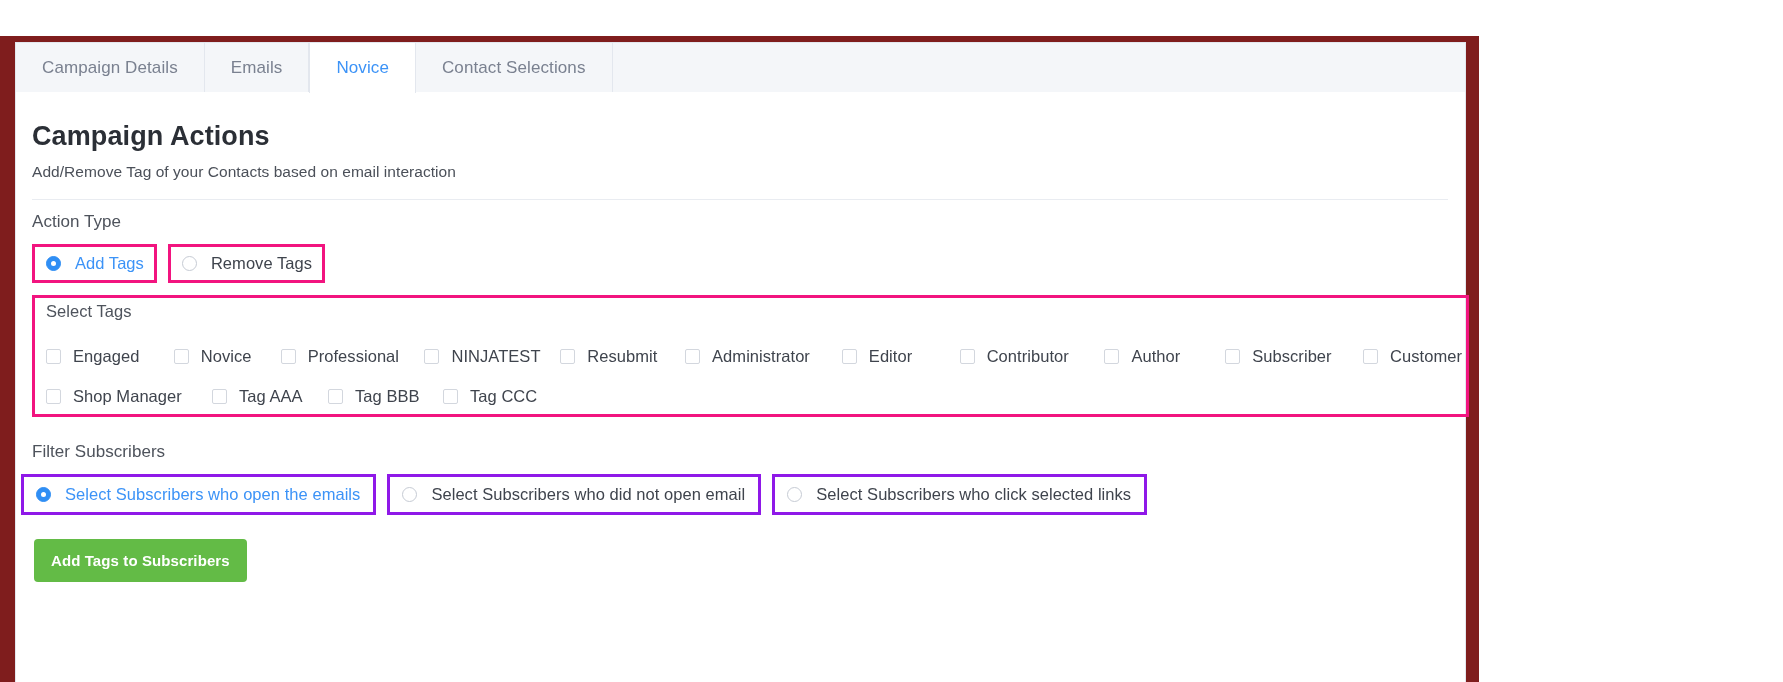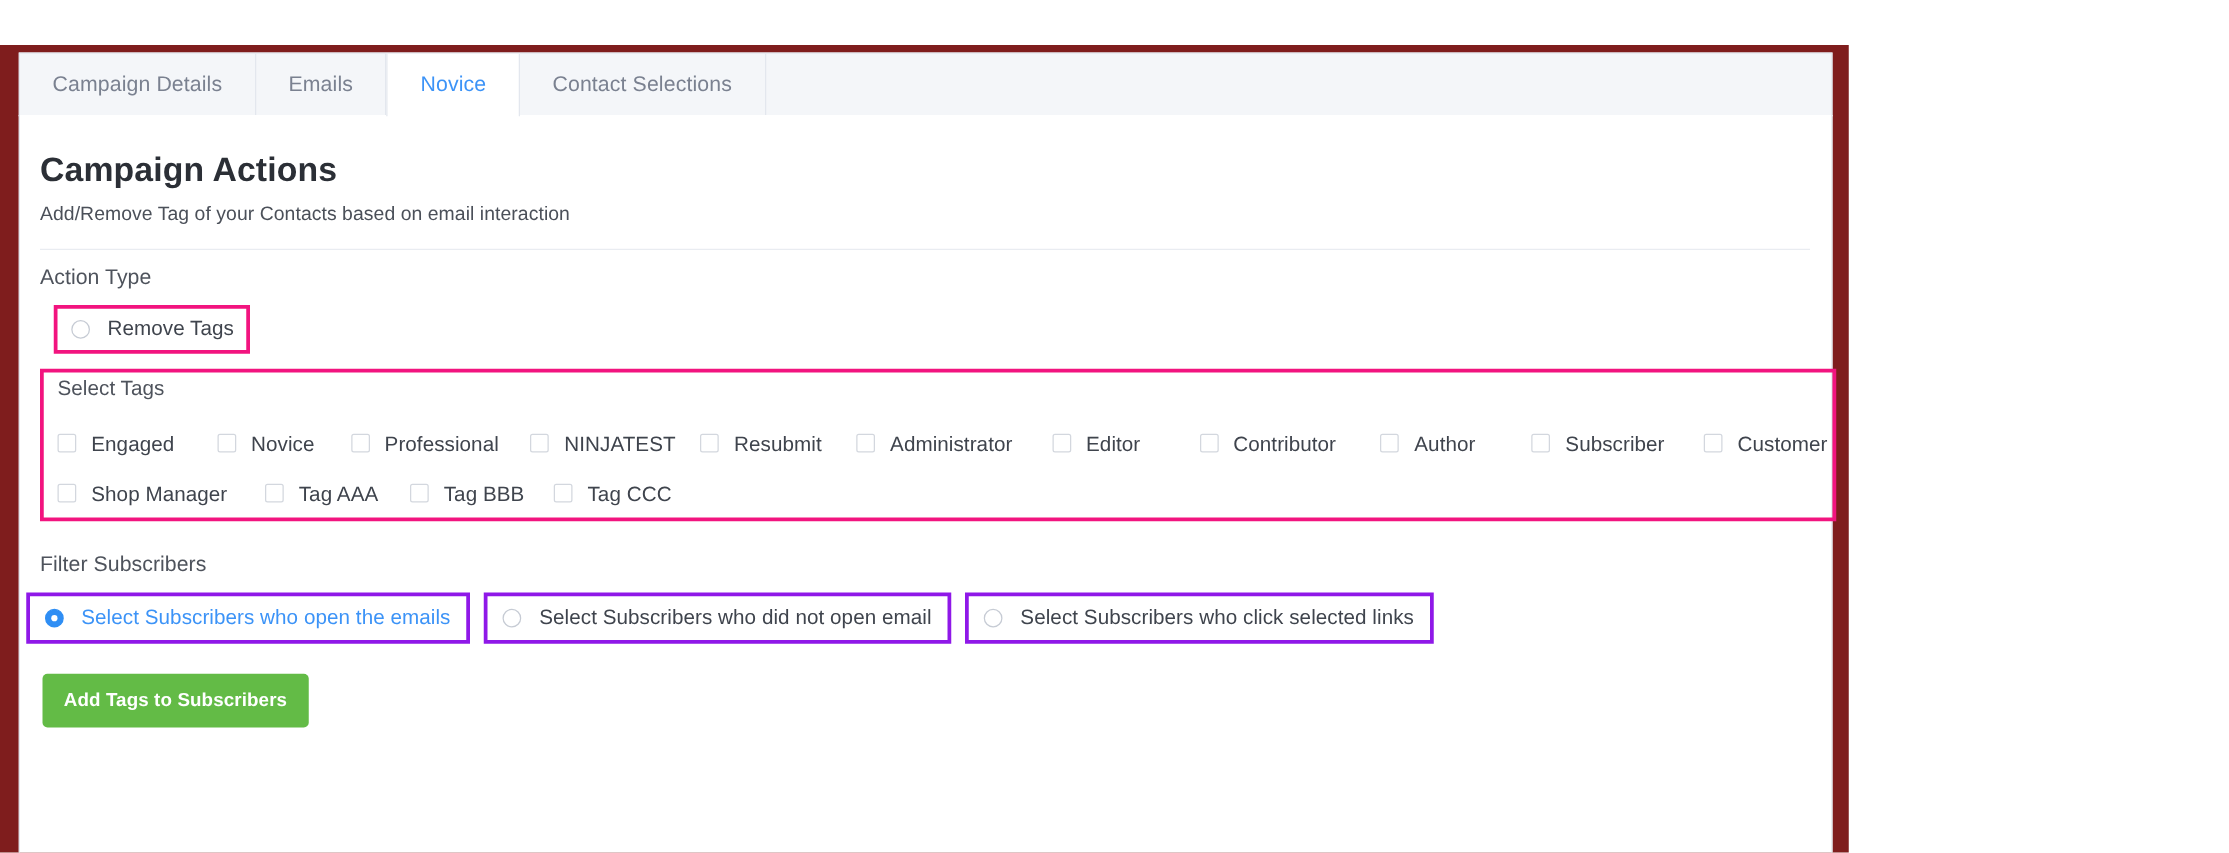--- a/index.html
+++ b/index.html
@@ -211,21 +211,21 @@
     top: 38px;
     right: 4px;
   }
   .tags-rowline {
     display: flex;
     align-items: center;
     height: 40px;
   }
   .tag-item {
     display: flex;
-    align-items: flex-start;
+    align-items: center;
     cursor: pointer;
     white-space: nowrap;
   }
   .checkbox {
     width: 15px;
     height: 15px;
     border: 1px solid #d3d7de;
     border-radius: 2px;
     background: #ffffff;
     box-sizing: border-box;
@@ -270,20 +270,26 @@
   <div class="panel">
     <div class="panel-inner">
 
       <div class="heading">Campaign Actions</div>
       <div class="subheading">Add/Remove Tag of your Contacts based on email interaction</div>
       <div class="hr"></div>
 
       <div class="section-label action-type">Action Type</div>
 
       <div class="radio-row action-type-row">
+        <div class="ann ann-pink">
+          <label class="radio-item">
+            <span class="radio-dot checked"></span>
+            <span class="radio-label selected">Add Tags</span>
+          </label>
+        </div>
         <div class="ann ann-pink gap-pink">
           <label class="radio-item">
             <span class="radio-dot"></span>
             <span class="radio-label">Remove Tags</span>
           </label>
         </div>
       </div>
 
       <div class="tags-box">
         <div class="tags-title">Select Tags</div>

